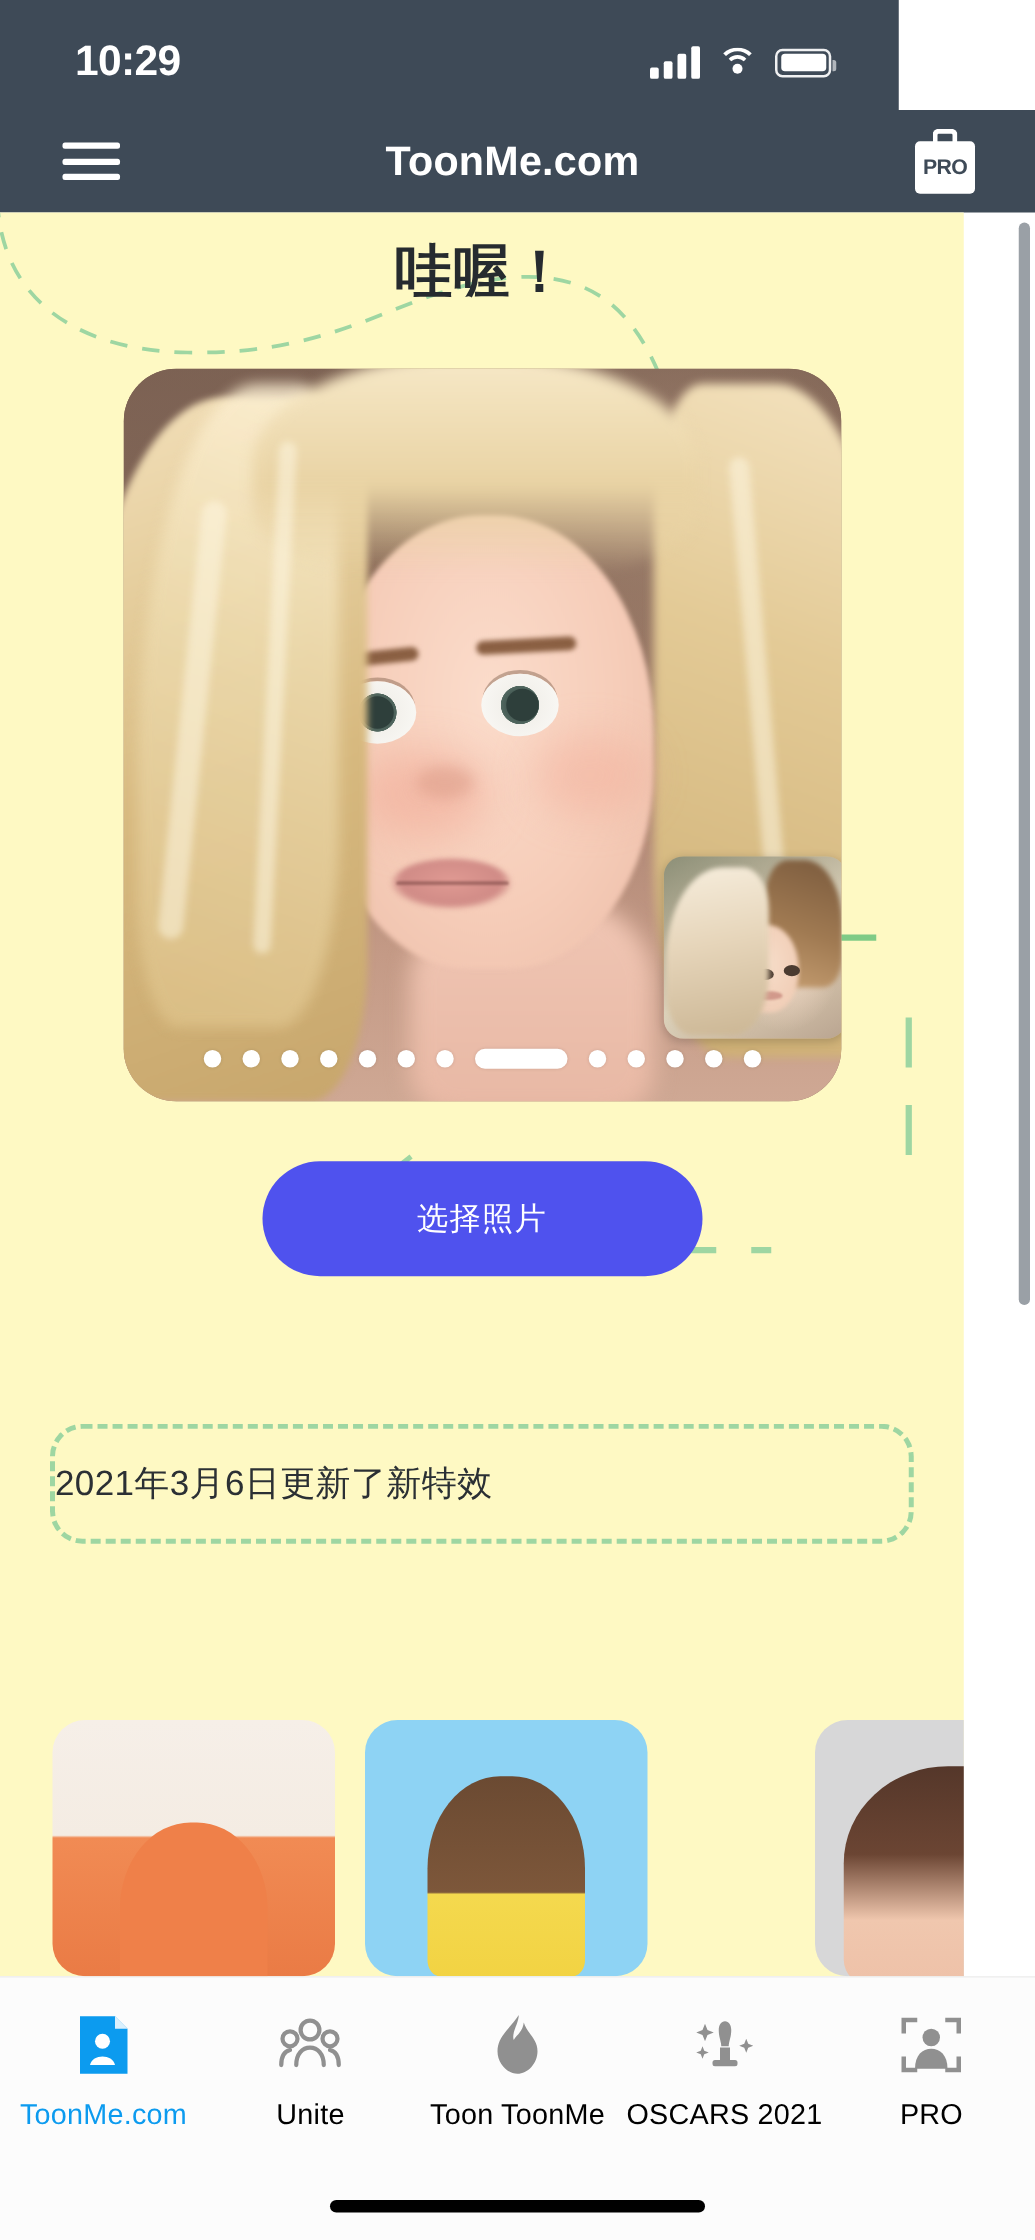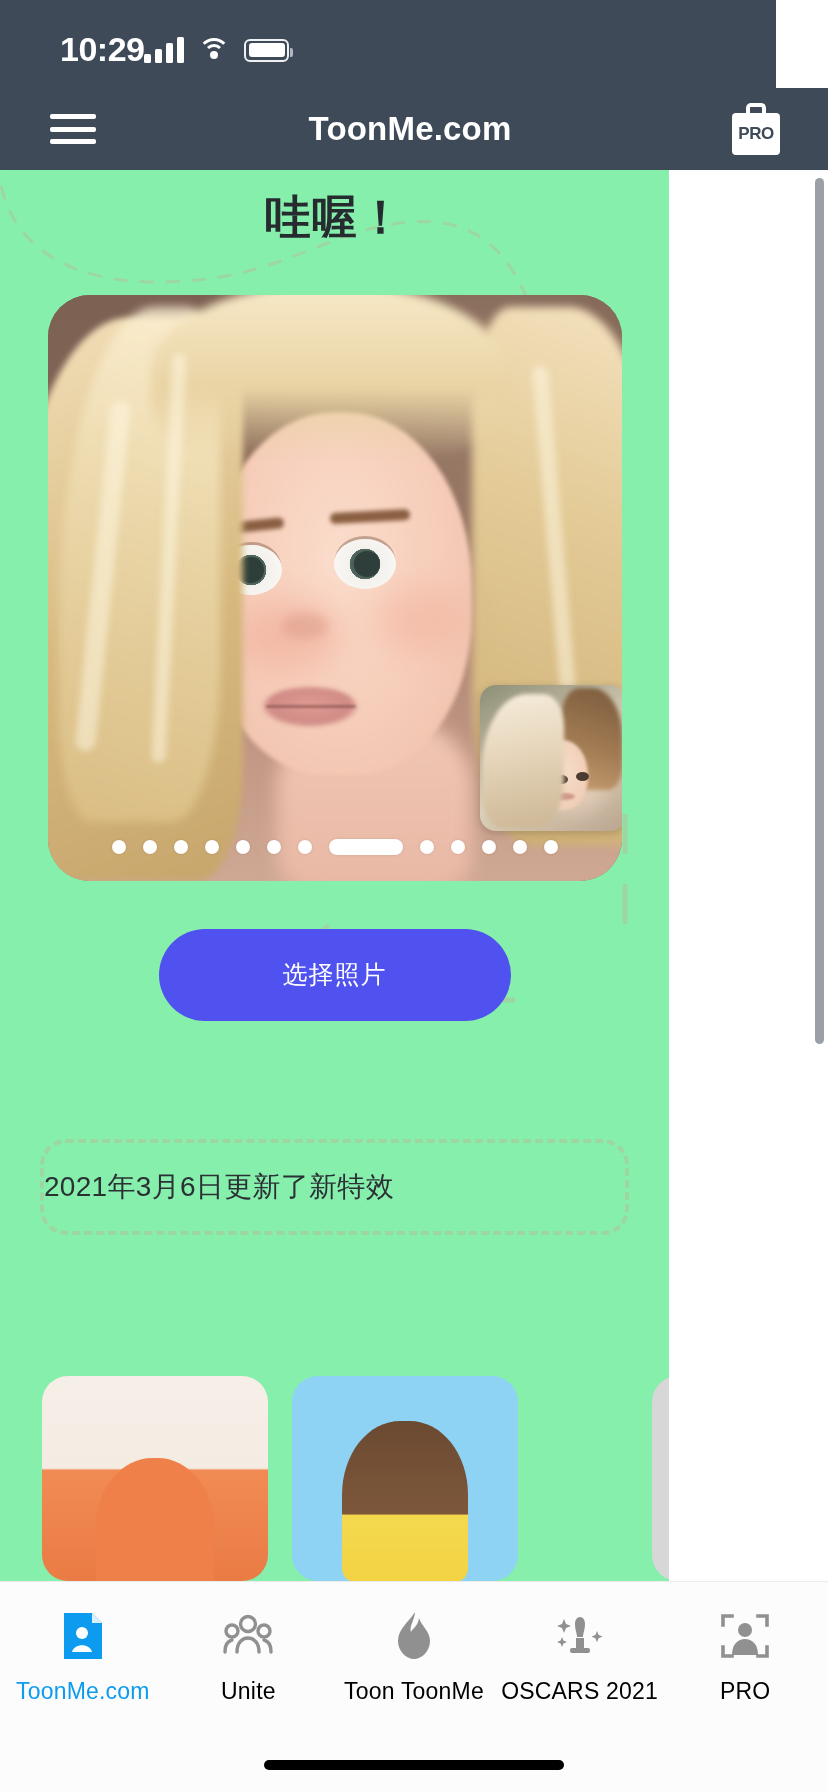--- a/index.html
+++ b/index.html
@@ -6,23 +6,23 @@
   html,body { width:828px; height:1792px; }
   body {
     font-family:"Liberation Sans","DejaVu Sans",sans-serif;
     background:#ffffff;
     overflow:hidden;
     position:relative;
   }
 
   
   .statusbar{
-    position:absolute; top:0; left:0; width:776px; height:88px;
+    position:absolute; top:0; left:0; width:719px; height:88px;
     background:#3E4A57;
-    display:flex; align-items:center; 
+    display:flex; align-items:center; justify-content:space-between;
     padding:0 54px 0 60px;
   }
   .status-time{
     color:#fff; font-size:34px; font-weight:600; letter-spacing:-0.5px;
     margin-top:10px;
   }
   .status-right{ display:flex; align-items:center; gap:14px; margin-top:12px;}
   .sig{ display:flex; align-items:flex-end; gap:4px; height:26px;}
   .sig i{ display:block; width:7px; background:#fff; border-radius:1.5px;}
   .sig i:nth-child(1){height:9px}
@@ -58,22 +58,22 @@
   }
   .pro-btn{ width:56px; height:56px; position:relative; cursor:pointer; margin-right:10px;}
   .pro-bag{ position:absolute; left:4px; top:12px; width:48px; height:42px;
      background:#fff; border-radius:4px; display:flex; align-items:center; justify-content:center;}
   .pro-bag span{ font-size:17px; font-weight:700; color:#3E4A57; letter-spacing:-.5px;}
   .pro-handle{ position:absolute; left:18px; top:2px; width:20px; height:13px;
      border:4px solid #fff; border-bottom:none; border-radius:5px 5px 0 0;}
 
   
   .content{
-    position:absolute; top:170px; left:0; width:669px; height:1411px;
-    background:#86efac; overflow:hidden;
+    position:absolute; top:170px; left:0; width:771px; height:1411px;
+    background:#fef9c3; overflow:hidden;
   }
   .scrollbar{
     position:absolute; right:4px; top:178px; width:9px; height:866px;
     background:#9AA0A6; border-radius:5px; z-index:40;
   }
 
   
   .squiggle{ position:absolute; left:-10px; top:0px; width:760px; height:170px;
      pointer-events:none; z-index:1;}
   .side-dash{ position:absolute; right:0; pointer-events:none; z-index:1;}

